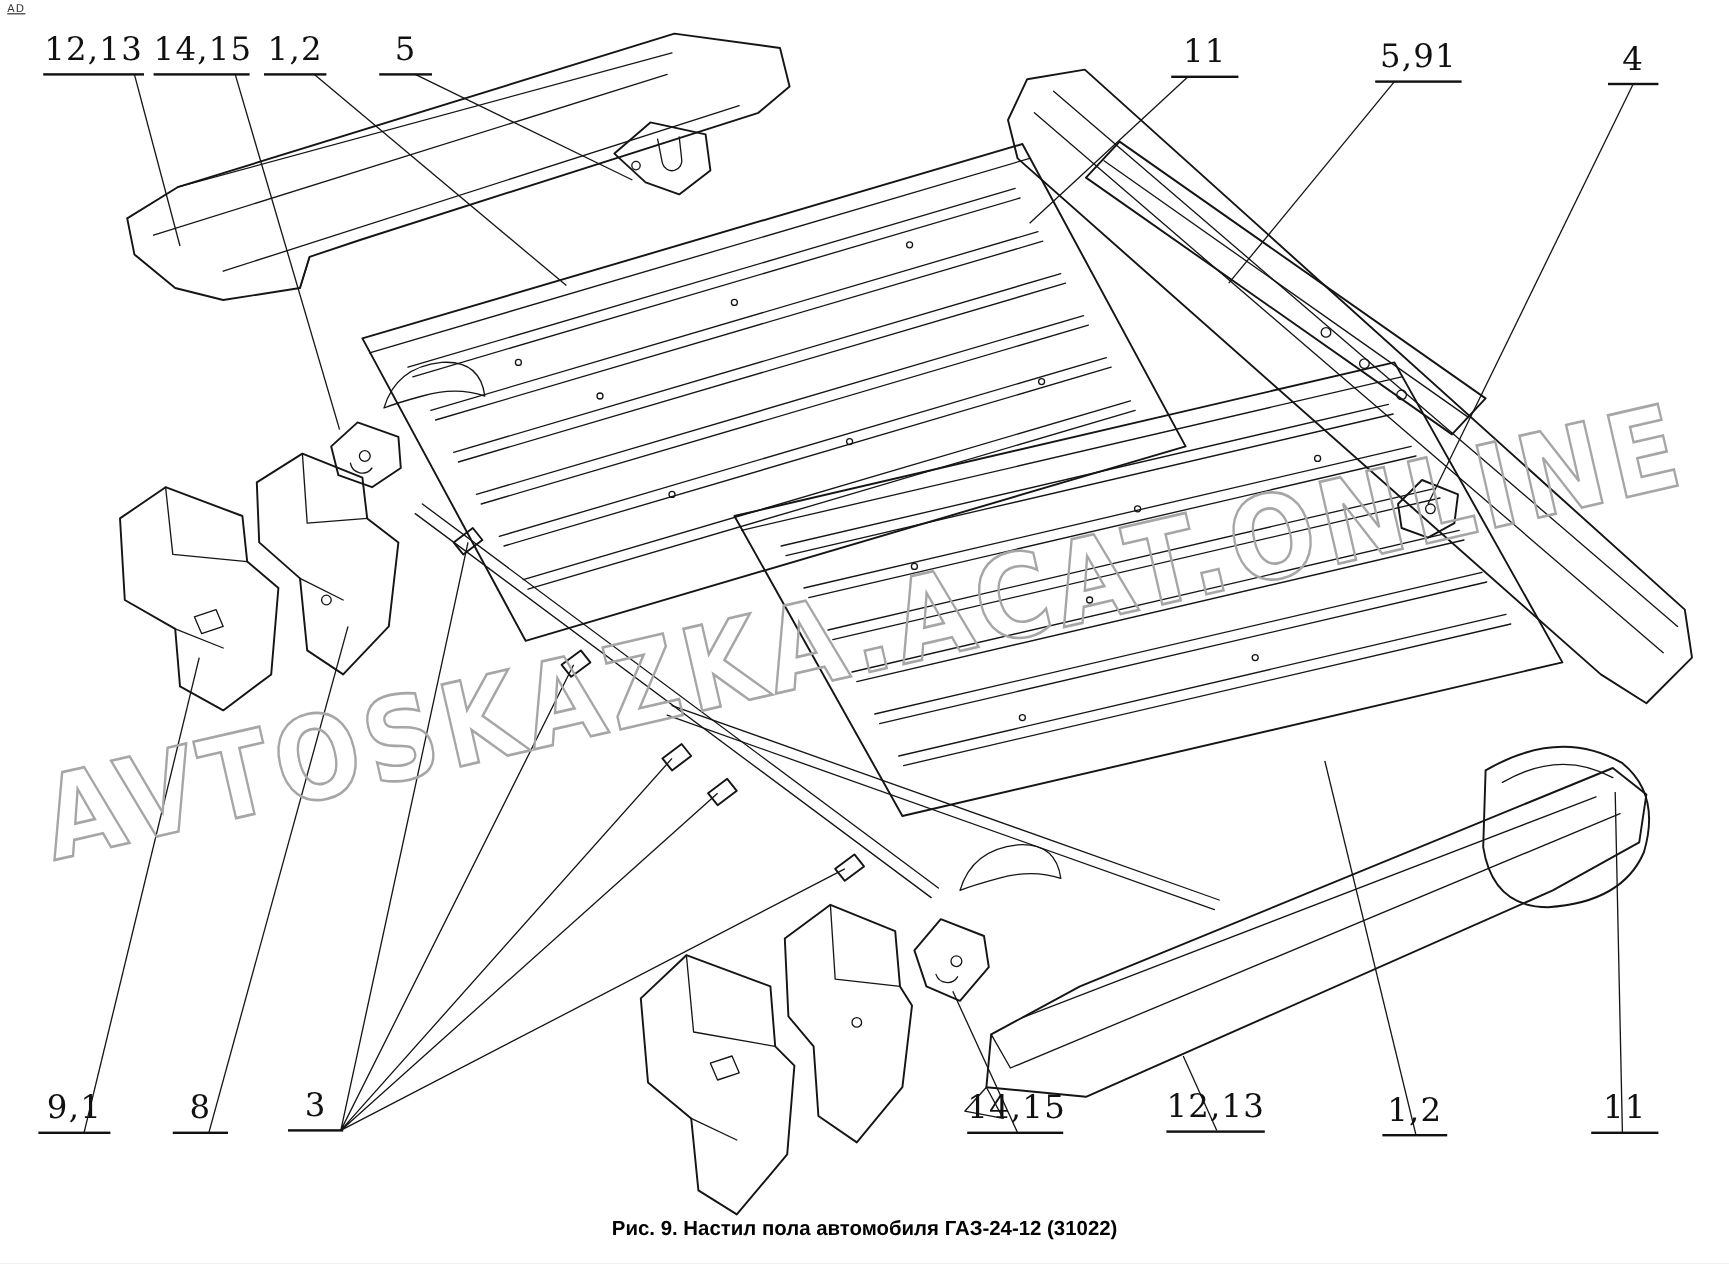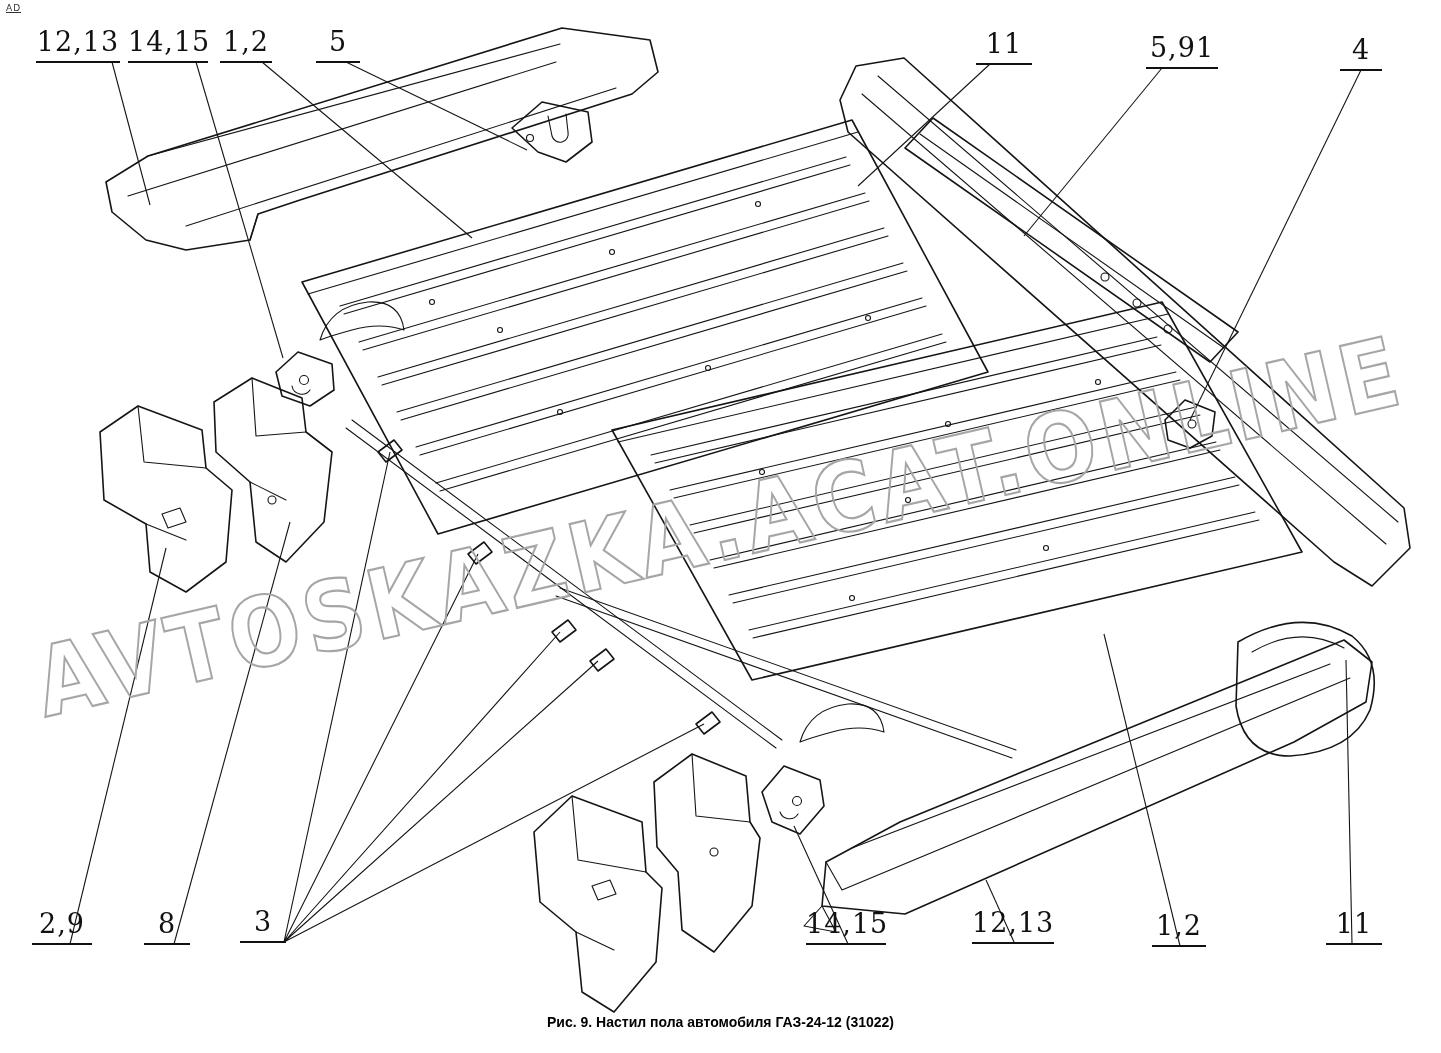--- a/index.html
+++ b/index.html
@@ -11,21 +11,21 @@
     position:absolute;text-align:center;font-size:27px;letter-spacing:1px;
     padding-bottom:5px;border-bottom:2px solid #111;line-height:1.05;
     font-family:"DejaVu Serif", serif;
   }
   .corner-mark{
     position:absolute;left:6px;top:3px;font-size:9px;letter-spacing:1px;
     font-family:"DejaVu Sans", sans-serif;color:#333;text-decoration:underline;
   }
   .caption{
     position:absolute;left:0;right:0;top:1014px;text-align:center;
-    font-family:"Liberation Sans", sans-serif;font-weight:bold;font-size:14px;color:#000;
+    font-family:"Liberation Sans", sans-serif;font-weight:bold;font-size:17px;color:#000;
   }
   svg{position:absolute;left:0;top:0;}
   .lineart{stroke:#151515;fill:none;stroke-width:1.6;stroke-linejoin:round;stroke-linecap:round;}
   .thin{stroke-width:1.1;}
   .leader{stroke:#151515;stroke-width:1.1;fill:none;}
   .wm{
     fill:none;stroke:#a6a6a6;stroke-width:2.2;
     font-family:"DejaVu Sans", sans-serif;font-weight:bold;letter-spacing:6px;
   }
 </style>
@@ -188,21 +188,21 @@
   </svg>
 
   <div class="callout" style="left:36px;top:28px;width:84px">12,13</div>
   <div class="callout" style="left:128px;top:28px;width:80px">14,15</div>
   <div class="callout" style="left:220px;top:28px;width:52px">1,2</div>
   <div class="callout" style="left:316px;top:28px;width:44px">5</div>
   <div class="callout" style="left:976px;top:30px;width:56px">11</div>
   <div class="callout" style="left:1146px;top:34px;width:72px">5,91</div>
   <div class="callout" style="left:1340px;top:36px;width:42px">4</div>
 
-  <div class="callout" style="left:32px;top:910px;width:60px">2,9</div>
+  <div class="callout" style="left:32px;top:910px;width:60px">9,1</div>
   <div class="callout" style="left:144px;top:910px;width:46px">8</div>
   <div class="callout" style="left:240px;top:908px;width:46px">3</div>
   <div class="callout" style="left:806px;top:910px;width:80px">14,15</div>
   <div class="callout" style="left:972px;top:909px;width:82px">12,13</div>
   <div class="callout" style="left:1152px;top:912px;width:54px">1,2</div>
   <div class="callout" style="left:1326px;top:910px;width:56px">11</div>
 
   <div class="corner-mark">AD</div>
 
   <div class="caption">Рис. 9. Настил пола автомобиля ГАЗ-24-12 (31022)</div>

